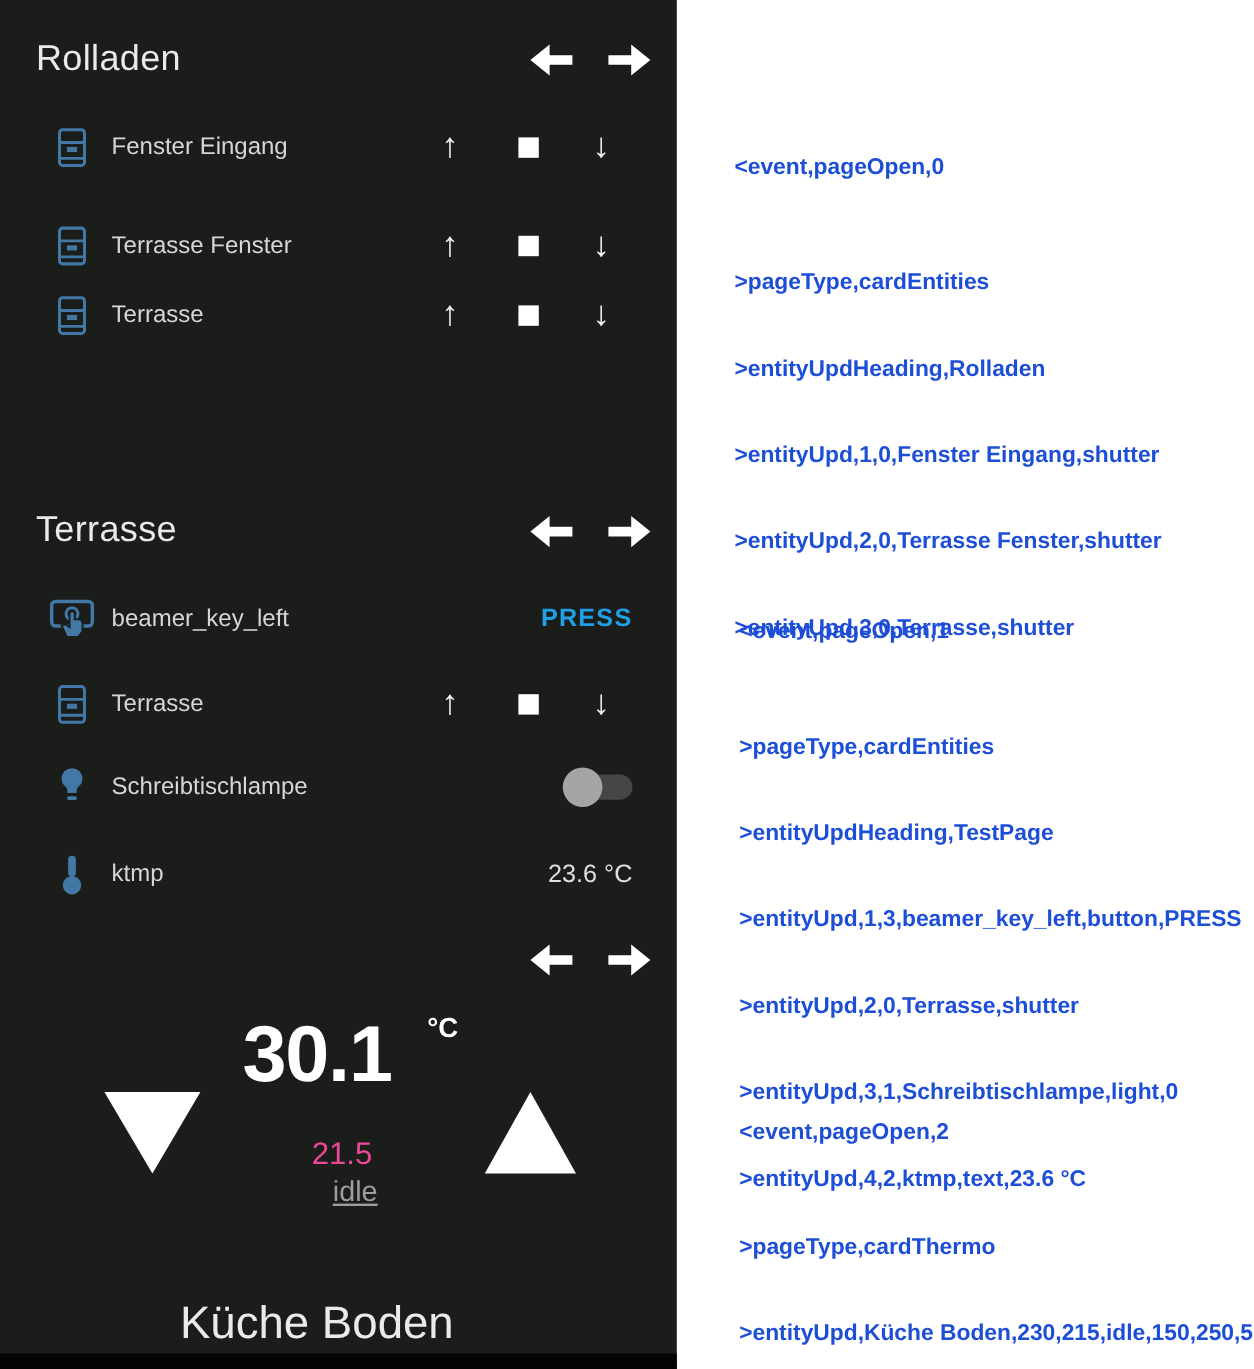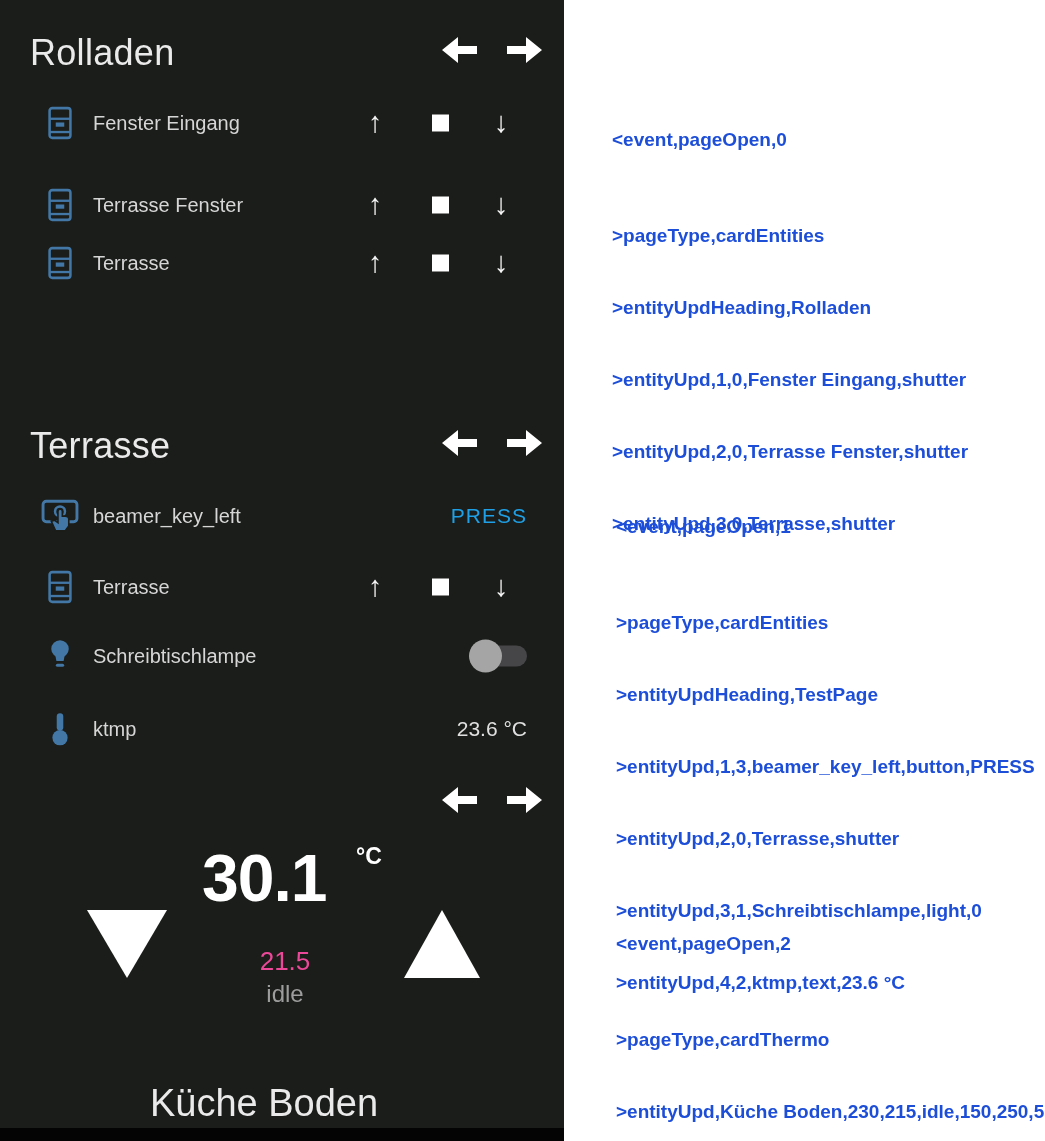--- a/index.html
+++ b/index.html
@@ -4,38 +4,38 @@
 <style>
   * { margin:0; padding:0; box-sizing:border-box; }
   html,body { width:1045px; height:1141px; background:#ffffff; overflow:hidden; }
   #stage { position:relative; width:1045px; height:1141px; background:#ffffff;
            font-family:"Liberation Sans", sans-serif; }
 
   
   #screens { position:absolute; left:0; top:0; width:564px; height:1141px; background:#1a1d19; }
   .bottom-bar { position:absolute; left:0; top:1128px; width:564px; height:13px; background:#040404; }
 
-  .card-title { position:absolute; left:30px; color:#eaeaea; font-size:36px; font-weight:400;
+  .card-title { position:absolute; left:30px; color:#eaeaea; font-size:30px; font-weight:400;
                 letter-spacing:0.3px; white-space:nowrap; }
   .nav-arrows { position:absolute; left:440px; display:flex; gap:28px; align-items:center; }
   .nav-arrows svg { display:block; }
 
   .entity-row { position:absolute; left:0; width:564px; height:44px; }
   .entity-icon { position:absolute; left:40px; top:50%; transform:translateY(-50%);
                  width:40px; display:flex; justify-content:center; align-items:center; }
   .entity-label { position:absolute; left:93px; top:50%; transform:translateY(-50%);
                   color:#d6d6d6; font-size:20px; white-space:nowrap; }
   .ctl-arrow { position:absolute; top:50%; transform:translateY(-53%); width:30px;
                text-align:center; color:#f4f4f4; font-size:29px; font-weight:400; line-height:30px; }
   .ctl-up   { left:360px; }
   .ctl-down { left:486px; }
   .ctl-stop { position:absolute; left:432px; top:50%; transform:translateY(-50%);
               width:17px; height:17px; background:#ffffff; }
   .press-label { position:absolute; right:37px; top:50%; transform:translateY(-50%);
-                 color:#1fa0e6; font-size:21px; font-weight:400; letter-spacing:1px; }
+                 color:#1fa0e6; font-size:21px; font-weight:700; letter-spacing:1px; }
   .value-label { position:absolute; right:37px; top:50%; transform:translateY(-50%);
                  color:#e0e0e0; font-size:21px; }
 
   .toggle { position:absolute; right:37px; top:50%; transform:translateY(-50%);
             width:58px; height:33px; }
   .toggle-track { position:absolute; left:5px; top:6px; width:53px; height:21px;
                   border-radius:11px; background:#464648; }
   .toggle-knob { position:absolute; left:0; top:0; width:33px; height:33px;
                  border-radius:50%; background:#a5a5a5; }
 
@@ -45,22 +45,22 @@
   .thermo-unit { position:absolute; left:356px; top:843px; color:#ffffff;
                  font-size:23px; font-weight:700; }
   .tri-down { position:absolute; left:87px; top:910px; width:0; height:0;
               border-left:40px solid transparent; border-right:40px solid transparent;
               border-top:68px solid #ffffff; }
   .tri-up   { position:absolute; left:404px; top:910px; width:0; height:0;
               border-left:38px solid transparent; border-right:38px solid transparent;
               border-bottom:68px solid #ffffff; }
   .thermo-target { position:absolute; left:185px; top:946px; width:200px; text-align:center;
                    color:#ec4899; font-size:26px; }
-  .thermo-state  { position:absolute; left:185px; top:980px; width:200px; text-align:center;
-                   color:#9d9d9d; font-size:24px; }
+  .thermo-state  { position:absolute; left:196px; top:980px; width:200px; text-align:center;
+                   color:#9d9d9d; font-size:24px;text-decoration:underline; }
   .thermo-title  { position:absolute; left:0; top:1082px; width:528px; text-align:center;
                    color:#eaeaea; font-size:38px; }
 
   
   .log-block { position:absolute; color:#1d4ed8; font-family:"Liberation Sans", sans-serif;
                font-weight:700; font-size:19px; line-height:24px; white-space:pre; }
   .log-event { margin-bottom:24px; }
 </style>
 </head>
 <body>

